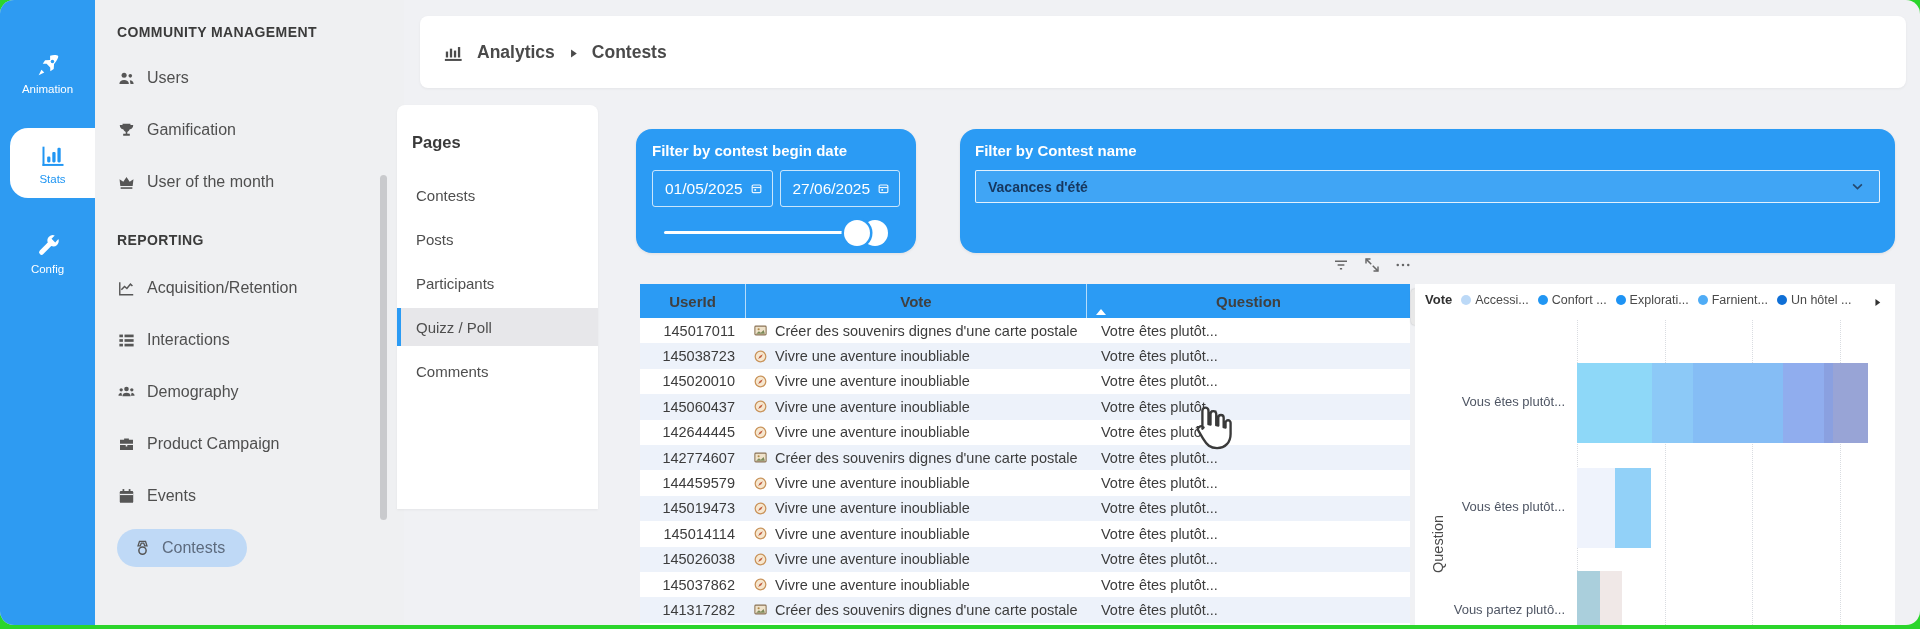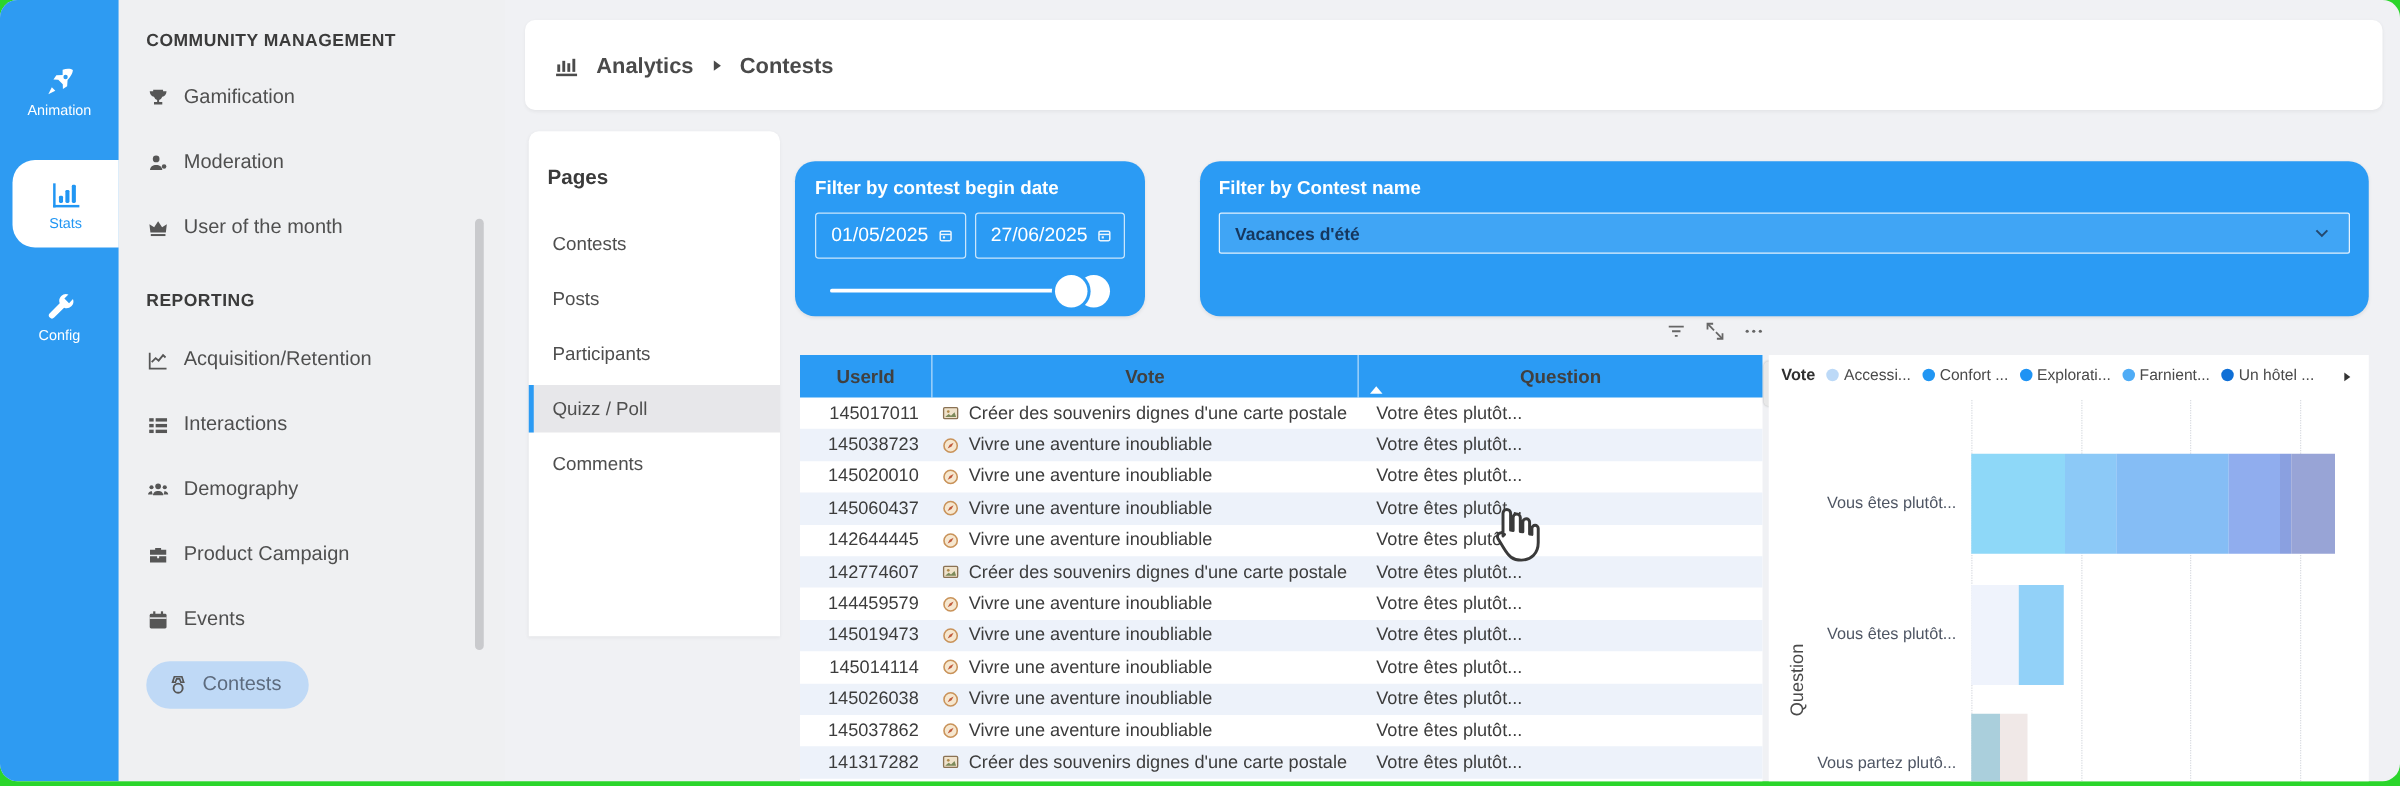--- a/index.html
+++ b/index.html
@@ -29,21 +29,21 @@
   .nav-scrollbar{position:absolute;left:285px;top:175px;width:7px;height:345px;background:#c9cacd;border-radius:4px;}
 
   
   .header-card{position:absolute;left:420px;top:16px;width:1486px;height:72px;background:#fff;border-radius:8px;box-shadow:0 1px 3px rgba(0,0,0,.05);display:flex;align-items:center;padding-left:22px;box-sizing:border-box;gap:12px;}
   .header-card .icn{width:23px;height:23px;color:#4b4b4b;}
   .header-card .icn svg{width:100%;height:100%;}
   .crumb{font-size:17.5px;font-weight:bold;color:#4a4a4a;}
   .crumb-sep{width:13px;height:13px;color:#4a4a4a;}
   .crumb-sep svg{width:100%;height:100%;}
 
-  .pages-card{position:absolute;left:423px;top:105px;width:201px;height:404px;background:#fff;border-radius:8px 8px 0 0;box-shadow:0 1px 3px rgba(0,0,0,.05);box-sizing:border-box;padding-top:28px;}
+  .pages-card{position:absolute;left:397px;top:105px;width:201px;height:404px;background:#fff;border-radius:8px 8px 0 0;box-shadow:0 1px 3px rgba(0,0,0,.05);box-sizing:border-box;padding-top:28px;}
   .pages-title{font-size:16.5px;font-weight:bold;color:#3a3a3a;padding-left:15px;margin-bottom:24px;}
   .page-item{height:38px;margin-bottom:6px;display:flex;align-items:center;padding-left:15px;font-size:15px;color:#4e4e4e;cursor:pointer;border-left:4px solid transparent;box-sizing:border-box;}
   .page-item.selected{background:#e7e7ea;border-left:4px solid var(--accent,#2b9bf4);}
 
   
   .fpanel{position:absolute;background:var(--accent,#2b9bf4);border-radius:16px;box-sizing:border-box;color:#fff;box-shadow:0 1px 3px rgba(0,0,0,.08);}
   .fp1{left:636px;top:129px;width:280px;height:124px;padding:13px 16px;}
   .fp2{left:960px;top:129px;width:935px;height:124px;padding:13px 15px;}
   .fp-title{font-size:15px;font-weight:bold;}
   .date-row{display:flex;gap:7px;margin-top:11px;}
@@ -132,31 +132,32 @@
             </svg></span>
           <span class="rail-label">Config</span>
         </div>
       </div>
 
     <div class="nav" id="nav">
         <div class="nav-title">COMMUNITY MANAGEMENT</div>
         <div class="nav-list">
           <div class="nav-item">
             <span class="icn"><svg viewBox="0 0 24 24">
+                <circle cx="9" cy="8" r="3.2" fill="currentColor"></circle>
+                <path d="M3 19c0-3.1 2.7-5 6-5s6 1.9 6 5z" fill="currentColor"></path>
+                <circle cx="16.8" cy="8.6" r="2.3" fill="currentColor"></circle>
+                <path d="M16.2 14.3c2.7.3 4.8 1.9 4.8 4.7h-4z" fill="currentColor"></path>
+              </svg></span>
+            <span>Users</span>
+          </div>
+          <div class="nav-item">
+            <span class="icn"><svg viewBox="0 0 24 24">
                 <path d="M7 3.5h10V5h3.5c0 3-1.9 5.2-4.3 5.5A5.2 5.2 0 0 1 13 13.8V16h3.2v2.5H7.8V16H11v-2.2a5.2 5.2 0 0 1-3.2-3.3C5.4 10.2 3.5 8 3.5 5H7z" fill="currentColor"></path>
               </svg></span>
             <span>Gamification</span>
-          </div>
-          <div class="nav-item">
-            <span class="icn"><svg viewBox="0 0 24 24">
-                <circle cx="10" cy="7.8" r="3.4" fill="currentColor"></circle>
-                <path d="M3.8 19c0-3.3 2.9-5.1 6.2-5.1s6.2 1.8 6.2 5.1z" fill="currentColor"></path>
-                <circle cx="18" cy="15.5" r="2.3" fill="currentColor"></circle>
-              </svg></span>
-            <span>Moderation</span>
           </div>
           <div class="nav-item">
             <span class="icn"><svg viewBox="0 0 24 24">
                 <path d="M4.2 16.5 3.2 8l4.8 3 4-6 4 6 4.8-3-1 8.5z" fill="currentColor"></path>
                 <rect x="4.6" y="18" width="14.8" height="2" fill="currentColor"></rect>
               </svg></span>
             <span>User of the month</span>
           </div>
         </div>
         <div class="nav-title second">REPORTING</div>

